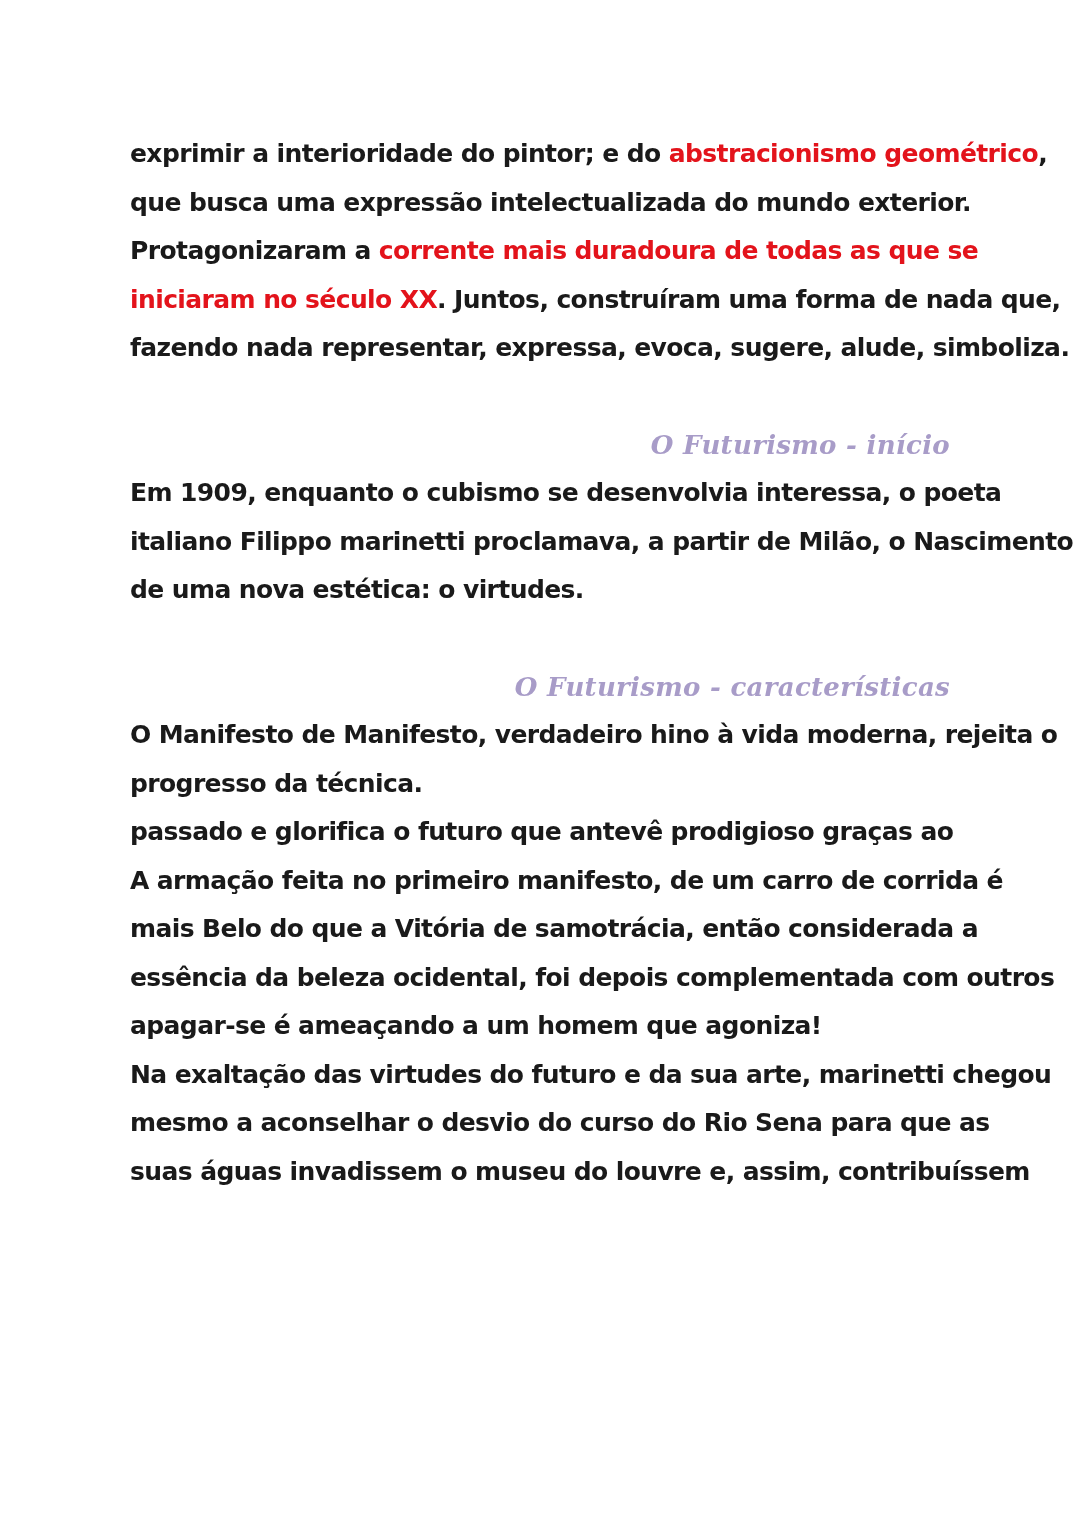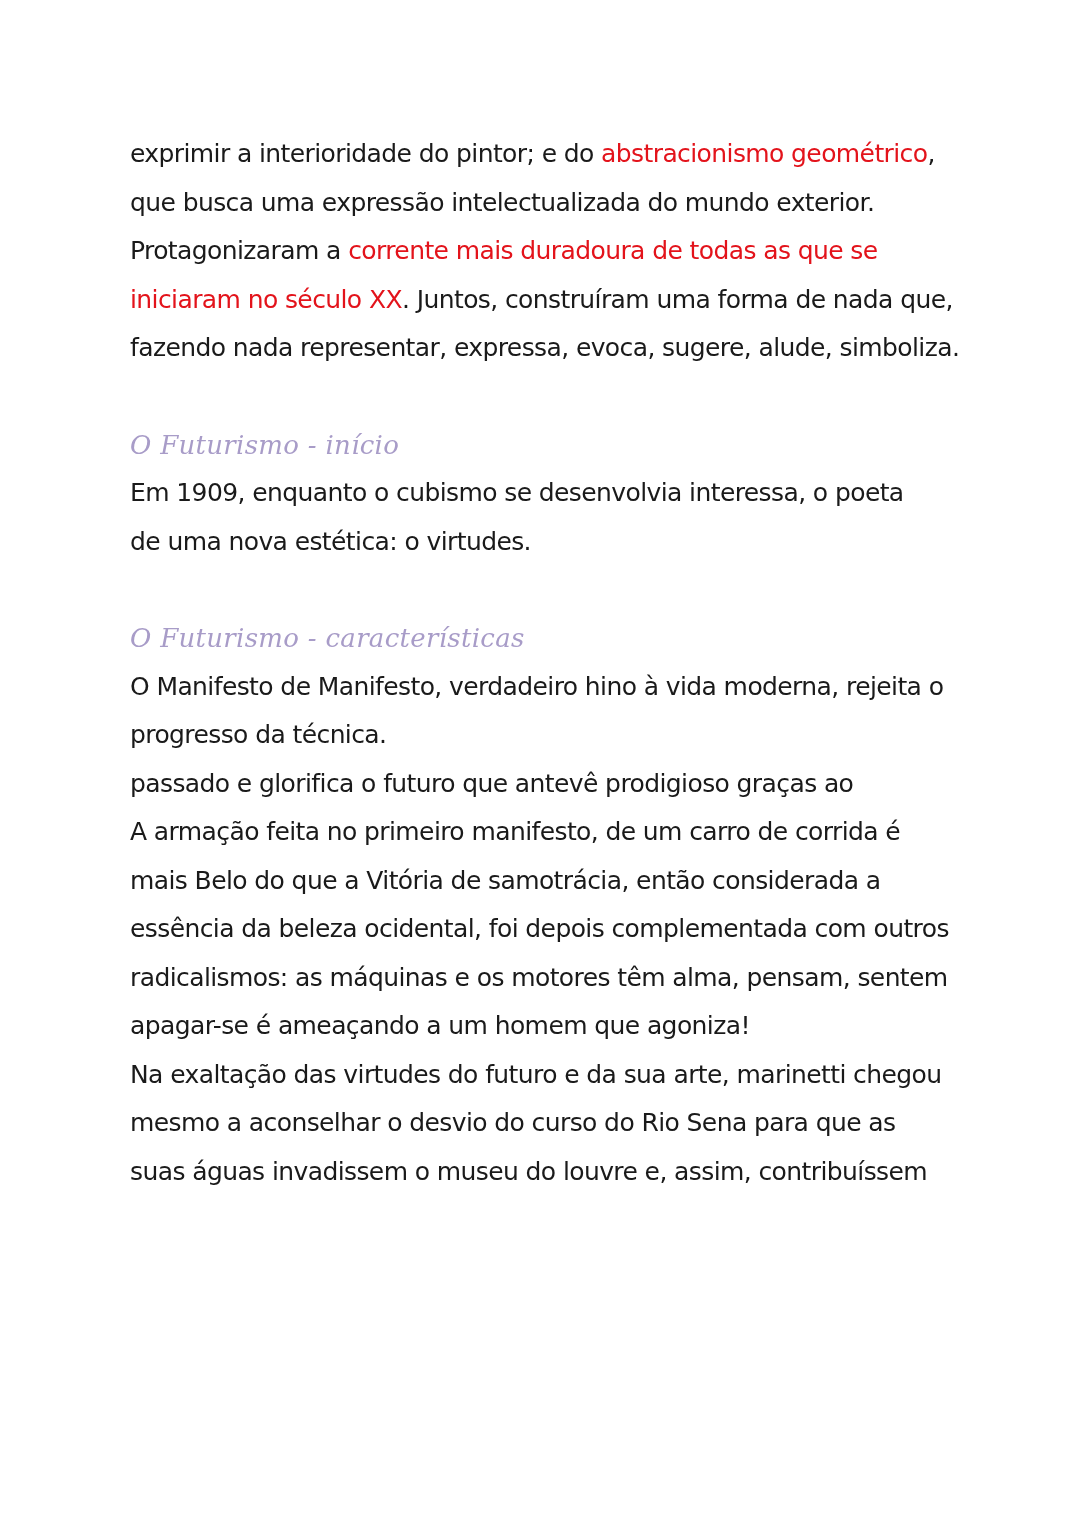--- a/index.html
+++ b/index.html
@@ -1,54 +1,54 @@
 <!DOCTYPE html>
 <html><head>
 <meta charset="utf-8">
 <style>
   html, body { margin: 0; padding: 0; background: #ffffff; }
   body { width: 1080px; height: 1525px; position: relative; overflow: hidden; }
   .page {
     position: absolute; left: 130px; top: 130px; width: 820px;
     font-family: "DejaVu Sans", sans-serif;
     font-size: 25px; line-height: 48.5px; color: #1a1a1a;
-    letter-spacing: -0.6px; font-weight: 400;
+    letter-spacing: -0.6px; font-weight: 700;
   }
   .line { white-space: nowrap; height: 48.5px; }
   .red { color: #e3131b; }
   .heading {
     font-family: "DejaVu Serif", serif; font-style: italic;
     color: #a89cc8; font-size: 26px; letter-spacing: 0.3px;
-    height: 48.5px; line-height: 48.5px;
+    height: 48.5px; line-height: 48.5px; text-align: right;
   }
   .gap { height: 48px; }
 </style>
 </head>
 <body>
 
 <div class="page">
   <div class="line"><span>exprimir a interioridade do pintor; e do </span><span class="red">abstracionismo geométrico</span><span>,</span></div>
   <div class="line">que busca uma expressão intelectualizada do mundo exterior.</div>
   <div class="line"><span>Protagonizaram a </span><span class="red">corrente mais duradoura de todas as que se</span></div>
   <div class="line"><span class="red">iniciaram no século XX</span><span>. Juntos, construíram uma forma de nada que,</span></div>
   <div class="line">fazendo nada representar, expressa, evoca, sugere, alude, simboliza.</div>
 
   <div class="gap"></div>
 
   <div class="heading">O Futurismo - início</div>
   <div class="line">Em 1909, enquanto o cubismo se desenvolvia interessa, o poeta</div>
+  <div class="line">italiano Filippo marinetti proclamava, a partir de Milão, o Nascimento</div>
   <div class="line">de uma nova estética: o virtudes.</div>
 
   <div class="gap"></div>
 
   <div class="heading">O Futurismo - características</div>
   <div class="line">O Manifesto de Manifesto, verdadeiro hino à vida moderna, rejeita o</div>
   <div class="line">progresso da técnica.</div>
   <div class="line">passado e glorifica o futuro que antevê prodigioso graças ao</div>
   <div class="line">A armação feita no primeiro manifesto, de um carro de corrida é</div>
   <div class="line">mais Belo do que a Vitória de samotrácia, então considerada a</div>
   <div class="line">essência da beleza ocidental, foi depois complementada com outros</div>
-  <div class="line">radicalismos: as máquinas e os motores têm alma, pensam, sentem</div>
   <div class="line">apagar-se é ameaçando a um homem que agoniza!</div>
   <div class="line">Na exaltação das virtudes do futuro e da sua arte, marinetti chegou</div>
   <div class="line">mesmo a aconselhar o desvio do curso do Rio Sena para que as</div>
   <div class="line">suas águas invadissem o museu do louvre e, assim, contribuíssem</div>
 </div>
 
 </body></html>

